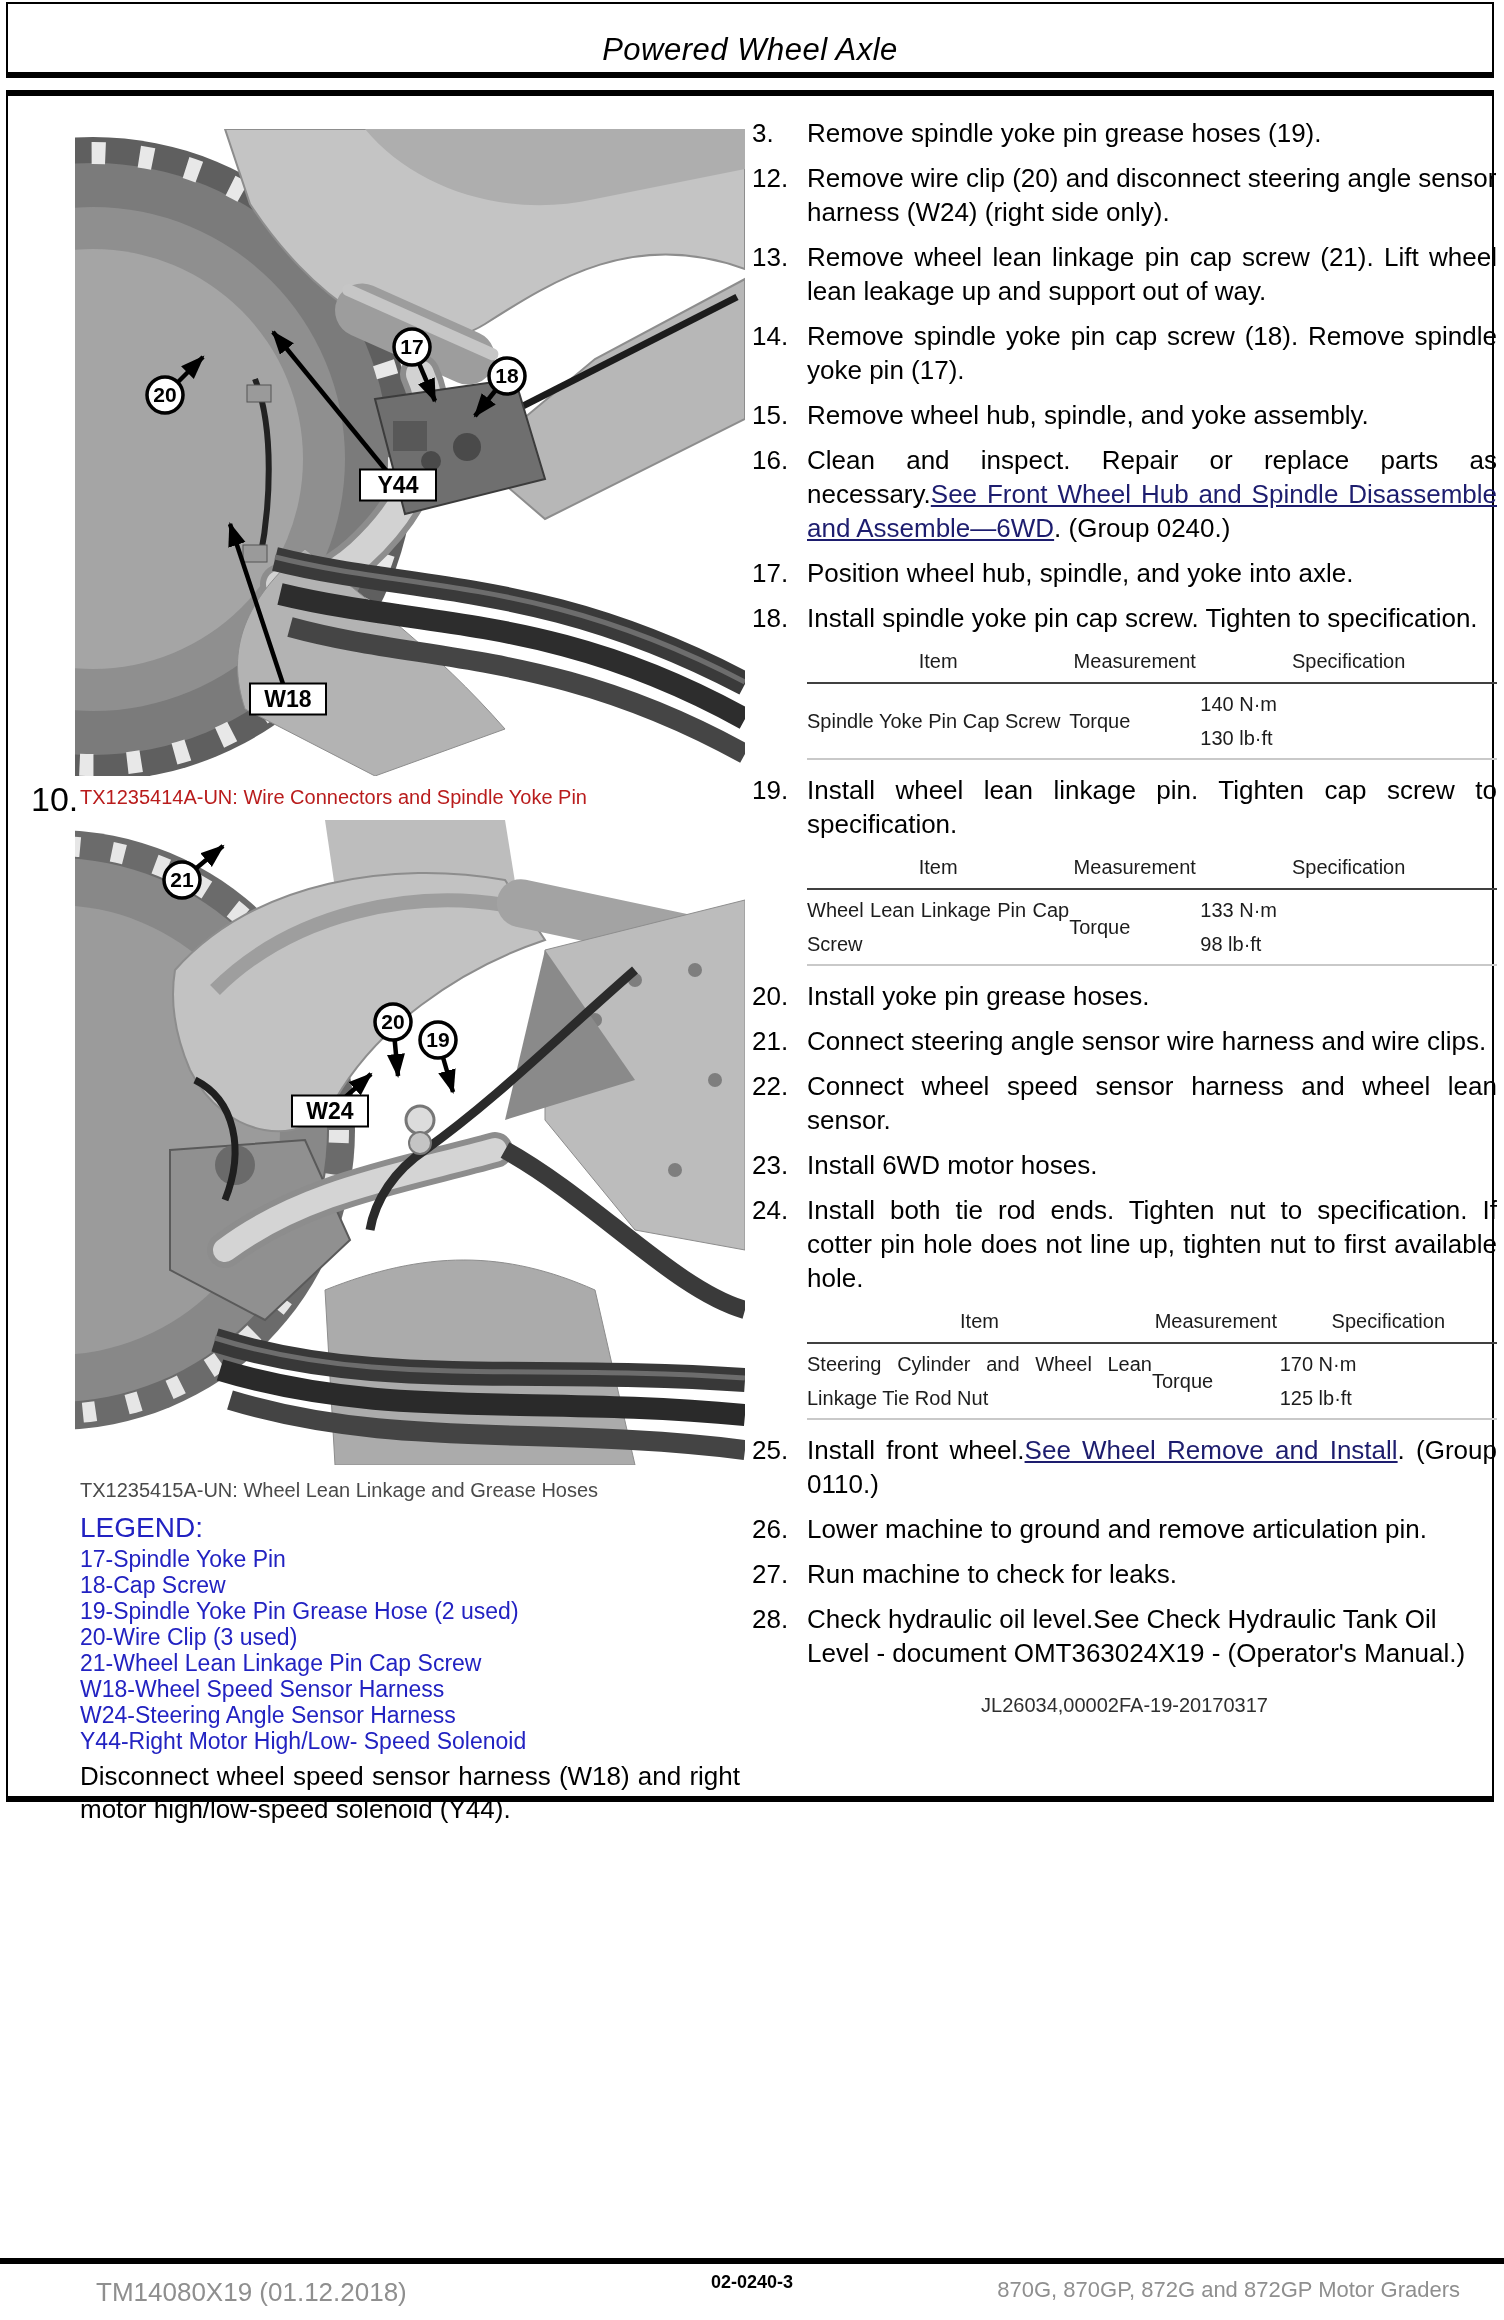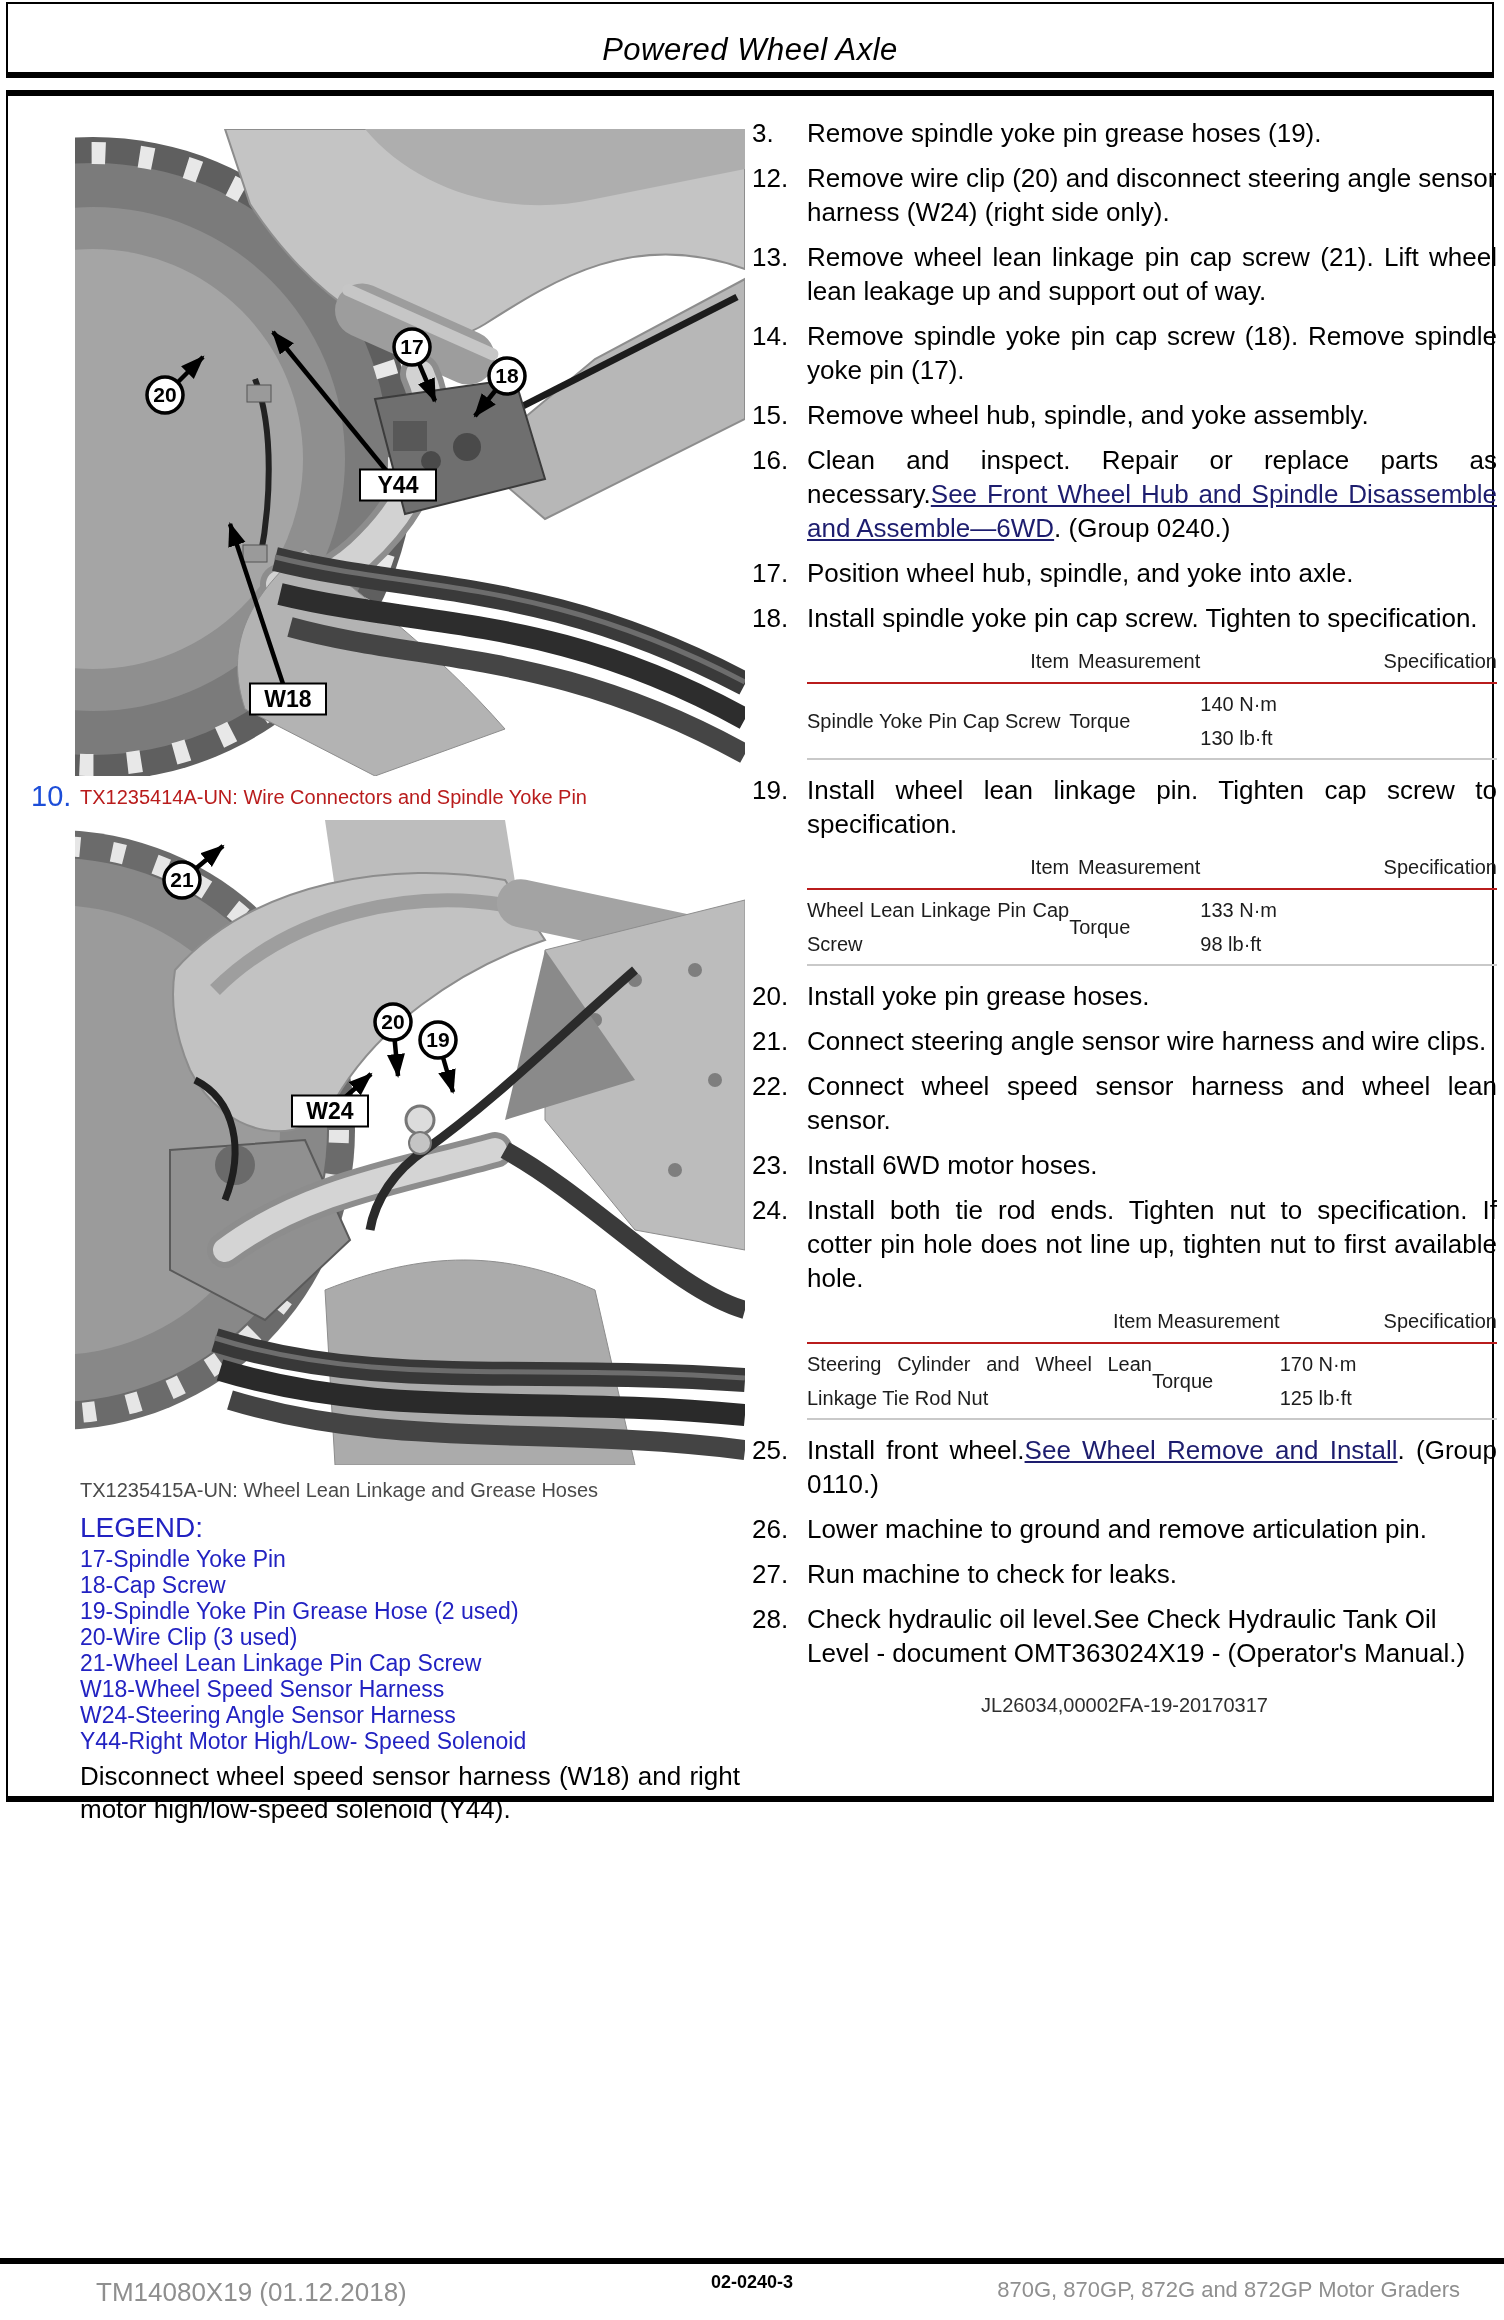--- a/index.html
+++ b/index.html
@@ -14,38 +14,38 @@
 
   
   .content-box{position:absolute;left:6px;top:90px;width:1488px;height:1712px;
                border:2px solid #000;border-top-width:6px;border-bottom-width:6px;
                box-sizing:border-box;}
 
   
   .left-col{position:absolute;left:67px;top:33px;width:670px;}
   .fig-svg{display:block;background:#fff;}
   .fig-caption-row{position:relative;height:42px;margin-top:2px;}
-  .fig-number{position:absolute;left:-44px;top:2px;font-size:29px;color:#1d4ed8;}
+  .fig-number{position:absolute;left:-44px;top:2px;font-size:34px;color:#000000;}
   .fig-caption{position:absolute;left:5px;top:8px;font-size:20px;color:#b91c1c;}
   .fig-caption2{margin:14px 0 0 5px;font-size:20px;color:#4a4a4a;}
   .legend-title{margin:10px 0 2px 5px;font-size:28px;color:var(--legend-blue,#2222c2);}
   .legend-item{margin-left:5px;font-size:23px;font-weight:normal;line-height:26px;
                color:var(--legend-blue,#2222c2);}
   .note{margin:6px 0 0 5px;width:660px;font-size:26px;line-height:33px;text-align:justify;}
 
   
   .right-col{position:absolute;left:744px;top:20px;width:745px;}
   #steps{list-style:none;margin:0;padding:0;}
   .step{display:flex;margin-bottom:11px;font-size:26px;line-height:34px;}
   .step-num{width:55px;flex:none;}
   .step-txt{flex:1;}
   .step.just .step-txt{text-align:justify;}
   .doc-link{color:var(--link-navy,#1d1d6e);text-decoration:underline;cursor:pointer;}
   .spec-table{width:100%;border-collapse:collapse;margin:8px 0 2px;font-size:20px;color:#1c1c1c;}
-  .spec-table th{font-weight:normal;text-align:right;border-bottom:2px solid #b91c1c;padding:1px 0 4px;white-space:nowrap;}
+  .spec-table th{font-weight:normal;text-align:center;border-bottom:2px solid #404040;padding:1px 0 4px;white-space:nowrap;}
   .spec-table td{border-bottom:2px solid #c9c9c9;padding:3px 0;vertical-align:middle;}
   .doc-code{margin-top:24px;text-align:center;font-size:20px;color:#2e2e2e;}
 
   
   .footer-rule{position:absolute;left:0;top:2258px;width:1504px;height:6px;background:#000;}
   .footer-left{position:absolute;left:84px;top:2277px;font-size:26px;color:#8f8f8f;margin-left:12px;}
   .footer-center{position:absolute;left:0;top:2272px;width:1504px;text-align:center;
                  font-size:18px;font-weight:bold;color:#000;}
   .footer-right{position:absolute;right:44px;top:2277px;font-size:22px;color:#8f8f8f;}
 </style>

